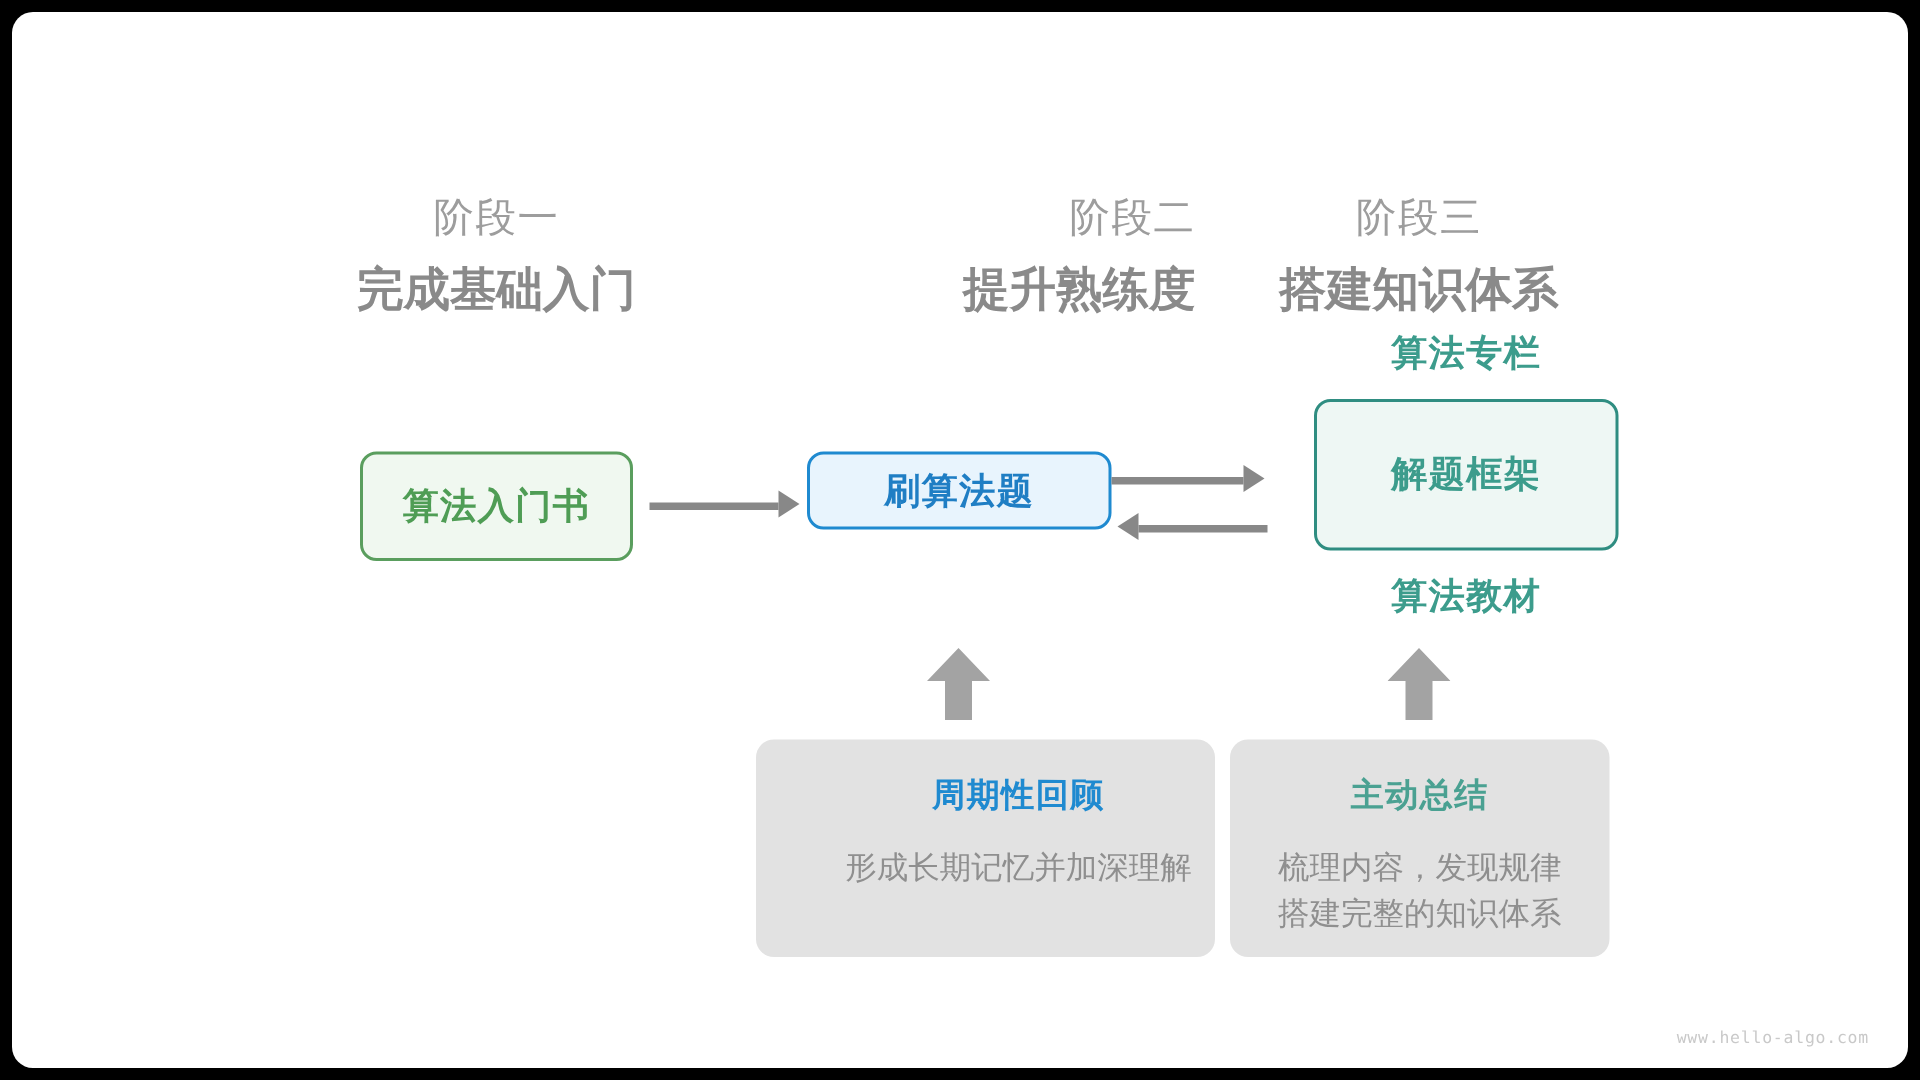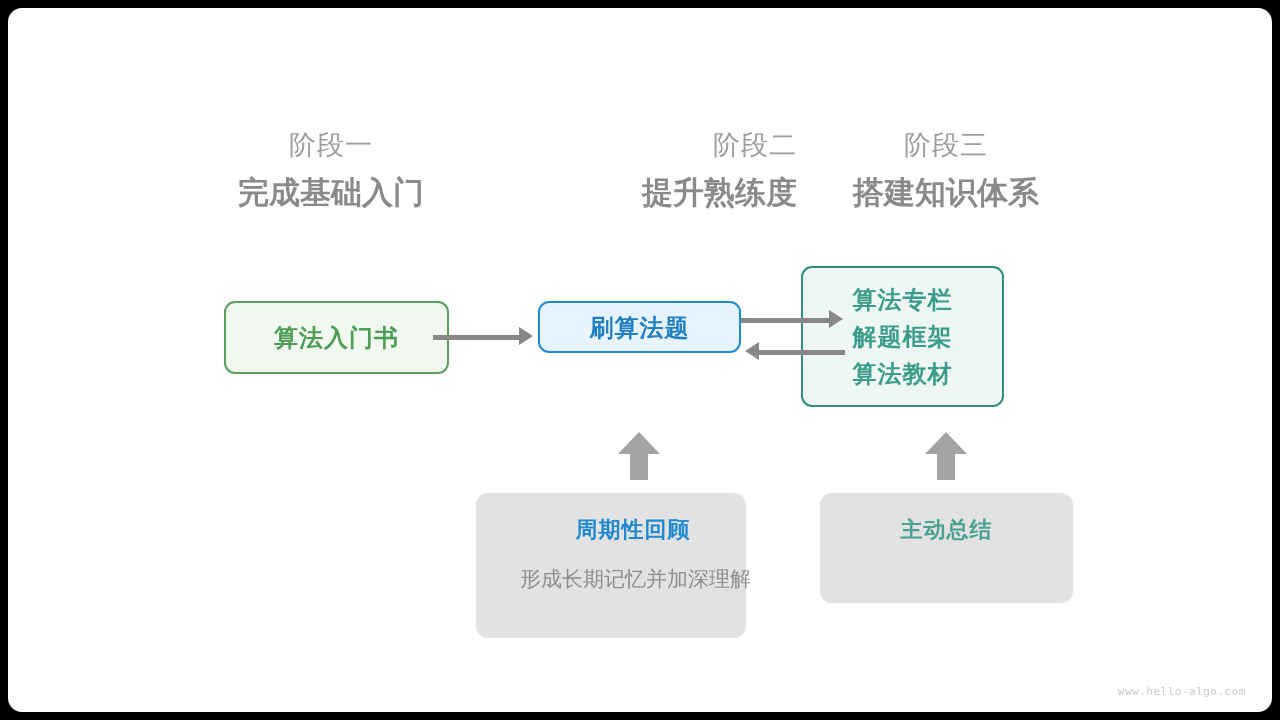--- a/index.html
+++ b/index.html
@@ -161,29 +161,29 @@
   </div>
   <div class="stage" style="left:537px; top:128px;text-align:right;">
     <div class="stage-num">阶段二</div>
     <div class="stage-title">提升熟练度</div>
   </div>
   <div class="stage" style="left:816px; top:128px;">
     <div class="stage-num">阶段三</div>
     <div class="stage-title">搭建知识体系</div>
   </div>
 
-  <div class="node node-green" style="left:224px; top:301px; width:225px; height:73px;">
+  <div class="node node-green" style="left:240px; top:301px; width:182px; height:73px;">
     <div class="node-line">算法入门书</div>
   </div>
 
   <div class="node node-blue" style="left:538px; top:301px; width:203px; height:52px;">
     <div class="node-line">刷算法题</div>
   </div>
 
-  <div class="node node-teal" style="left:801px; top:266px; width:203px; height:141px;">
+  <div class="node node-teal" style="left:876px; top:266px; width:203px; height:101px;gap:44px;">
     <div class="node-line">算法专栏</div>
     <div class="node-line">解题框架</div>
     <div class="node-line">算法教材</div>
   </div>
 
   <div class="hline" style="left:433px; top:335px; width:86px;"></div>
   <div class="arrow-right" style="left:519px; top:327px;"></div>
 
   <div class="hline" style="left:741px; top:318px; width:88px;"></div>
   <div class="arrow-right" style="left:829px; top:310px;"></div>
@@ -196,25 +196,29 @@
       <polygon points="21,0 42,22 30,22 30,48 12,48 12,22 0,22" fill="#a3a3a3"></polygon>
     </svg>
   </div>
 
   <div class="uparrow" style="left:925px; top:432px;">
     <svg width="42" height="48" viewBox="0 0 42 48" xmlns="http://www.w3.org/2000/svg">
       <polygon points="21,0 42,22 30,22 30,48 12,48 12,22 0,22" fill="#a3a3a3"></polygon>
     </svg>
   </div>
 
-  <div class="infobox" style="left:476px; top:493px; width:270px; height:145px;padding-left:44px;">
+  <div class="infobox" style="left:504px; top:493px; width:306px; height:145px;padding-left:44px;">
     <div class="info-title blue">周期性回顾</div>
     <div class="info-body">
       <div>形成长期记忆并加深理解</div>
     </div>
   </div>
 
-  <div class="infobox" style="left:820px; top:493px; width:253px; height:110px;">
+  <div class="infobox" style="left:820px; top:493px; width:253px; height:145px;">
     <div class="info-title teal">主动总结</div>
+    <div class="info-body">
+      <div>梳理内容，发现规律</div>
+      <div>搭建完整的知识体系</div>
+    </div>
   </div>
 
   <div class="watermark">www.hello-algo.com</div>
 </div>
 
 </body></html>

